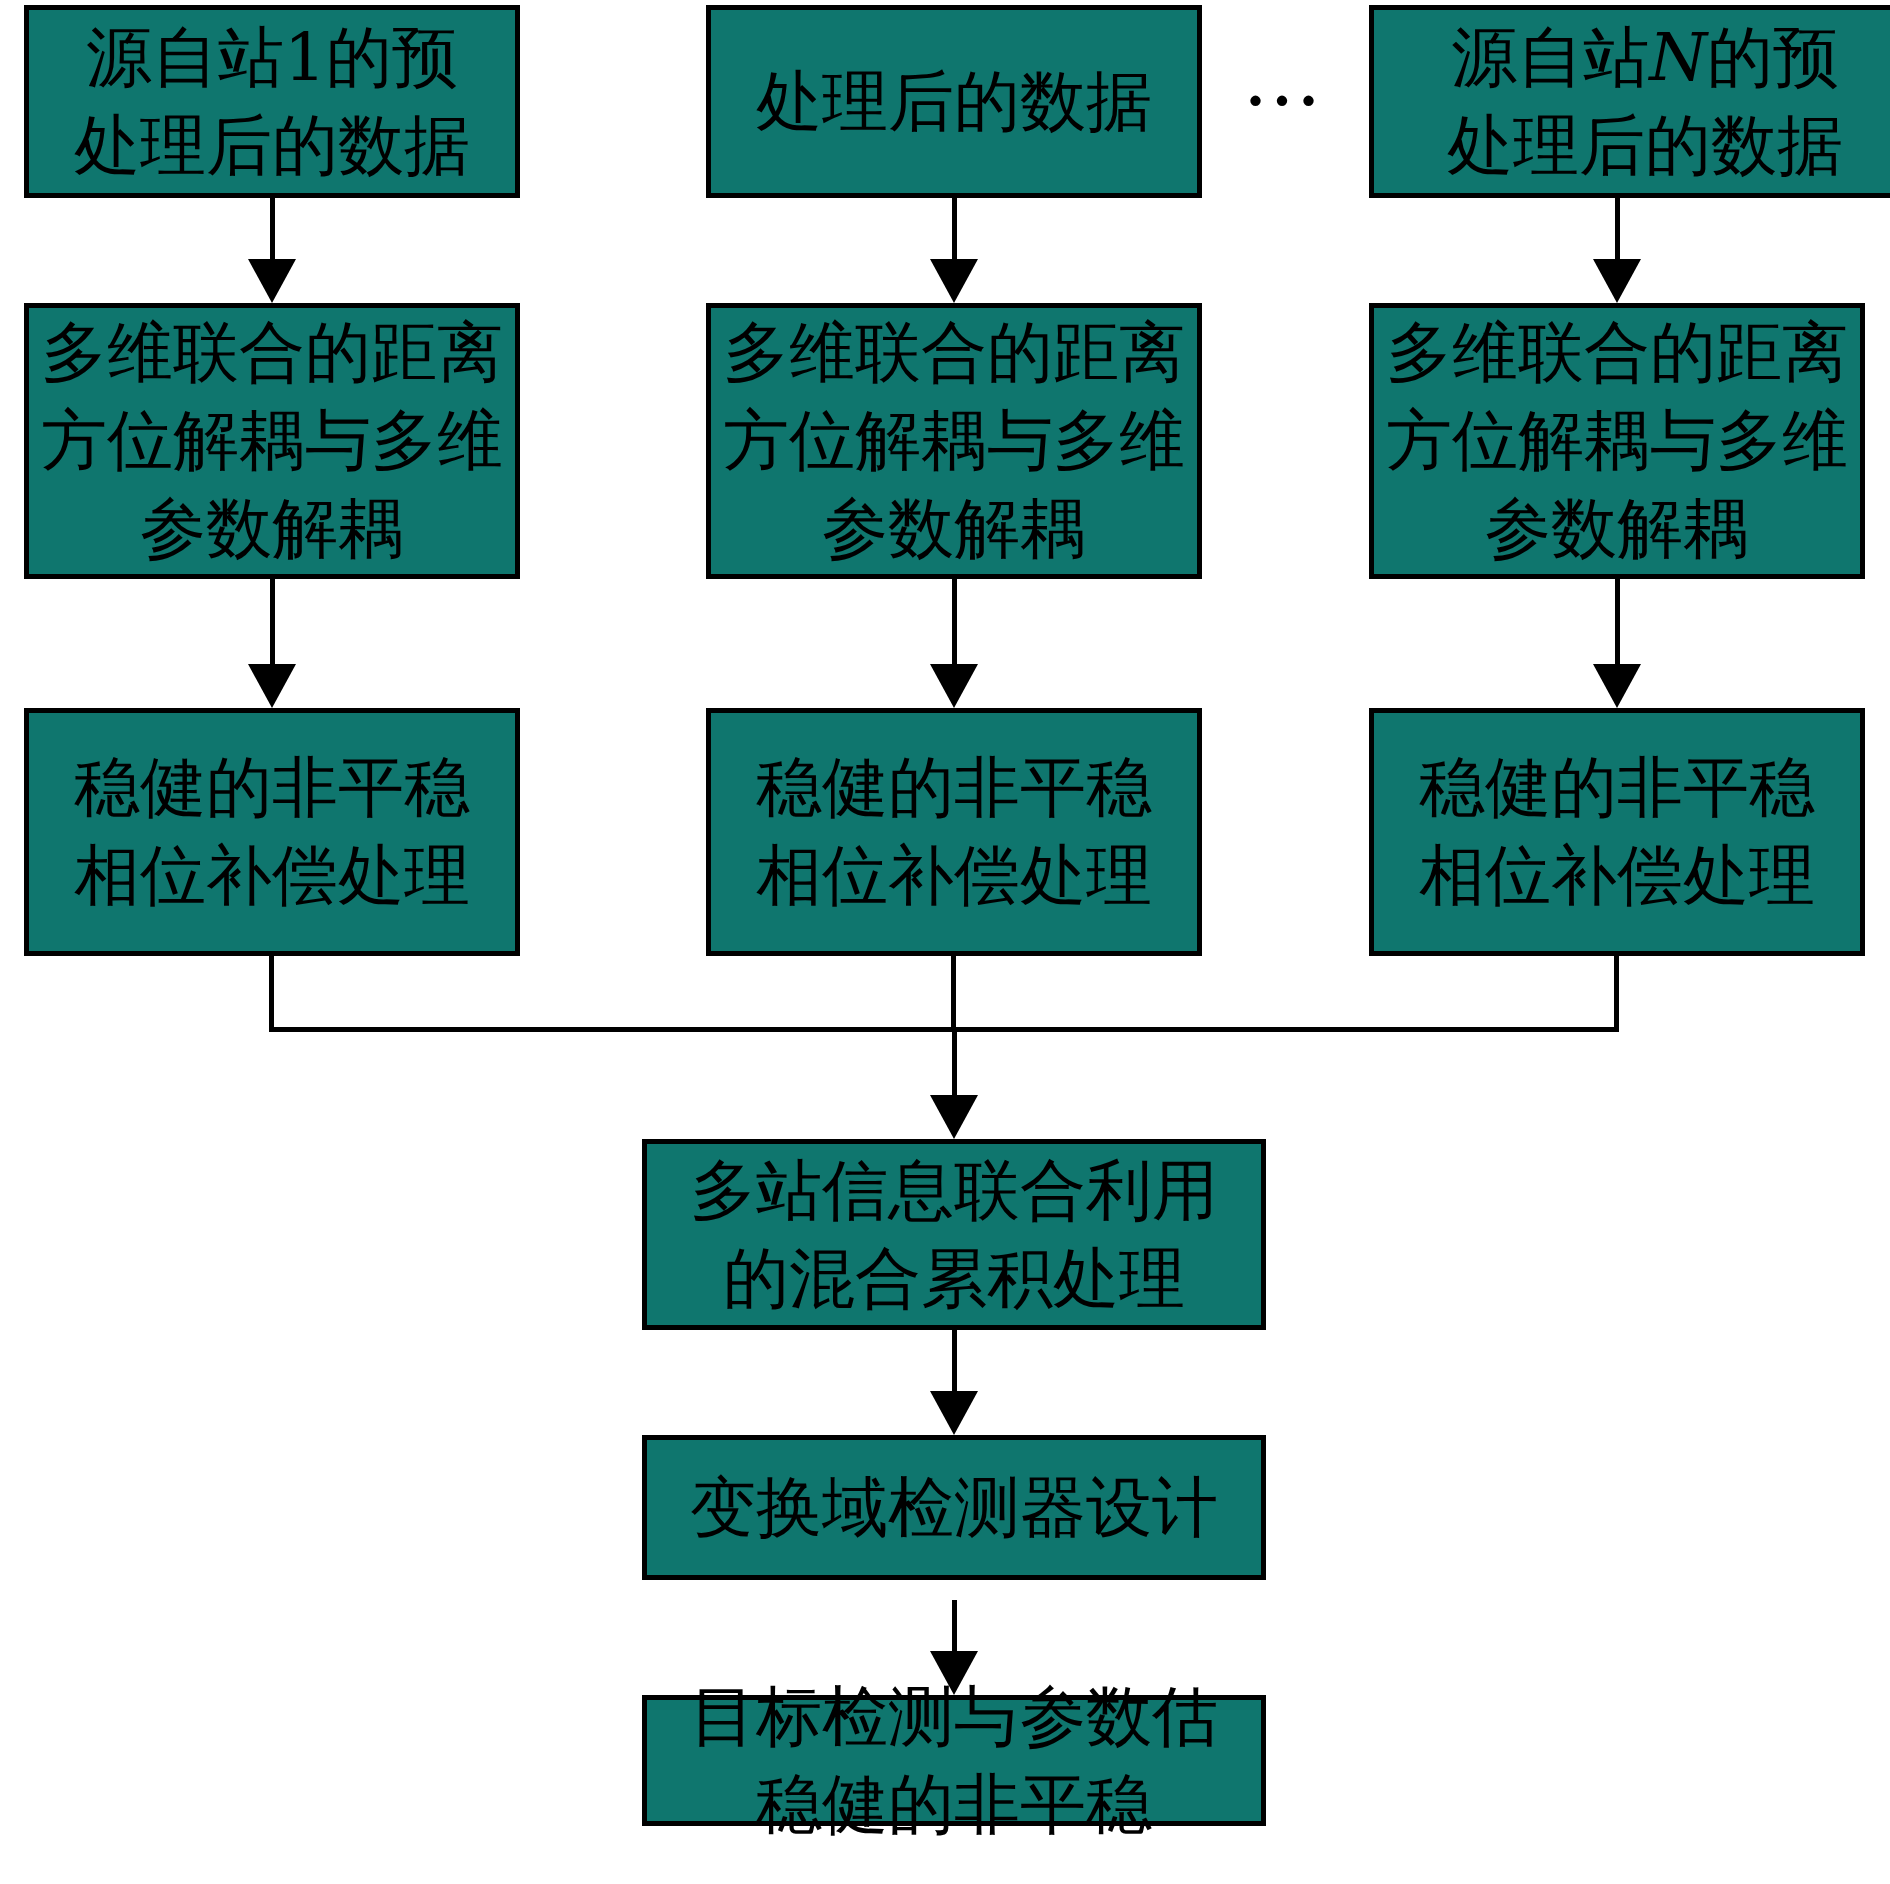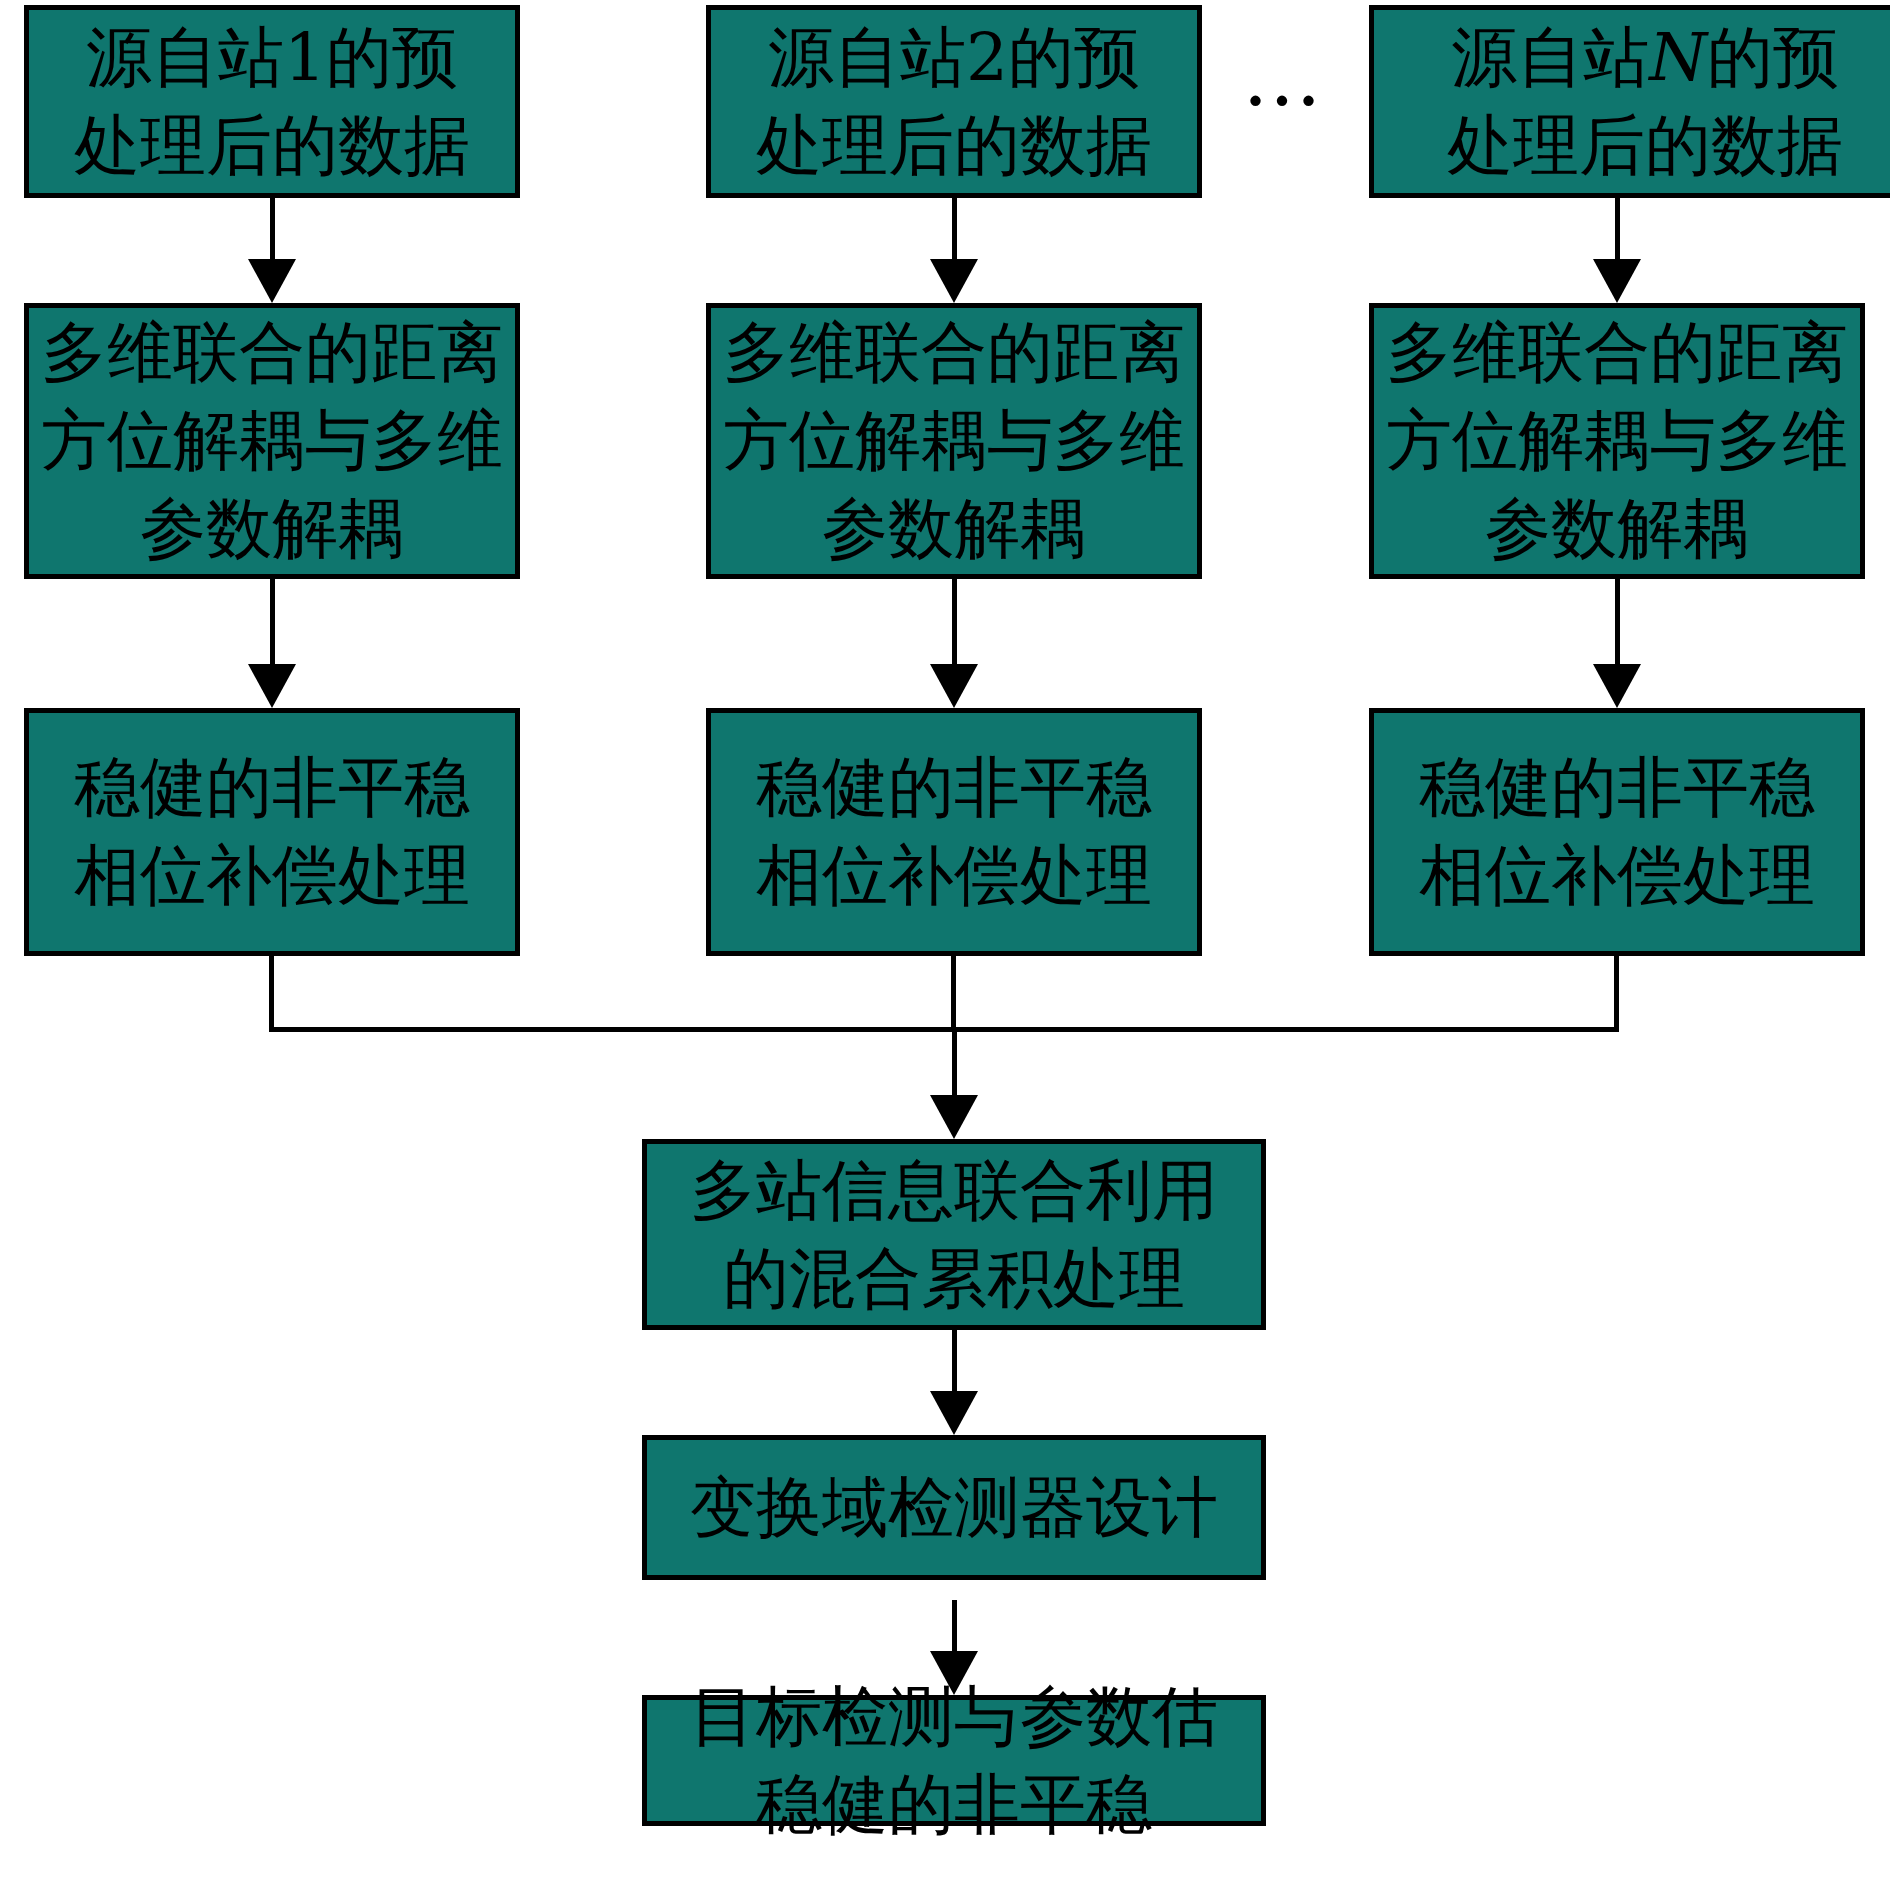--- a/index.html
+++ b/index.html
@@ -93,21 +93,20 @@
     <div class="shaft"></div>
     <div class="head"></div>
   </div>
 
   <div class="box" style="left:24px; top:708px; width:496px; height:248px;">
     <span class="bline">稳健的非平稳</span>
     <span class="bline">相位补偿处理</span>
   </div>
 
   <div class="box" style="left:706px; top:5px; width:496px; height:193px;">
-    <span class="bline"><span>源自站</span><span class="station-id" data-font-style="normal">2</span><span>的预</span></span>
     <span class="bline">处理后的数据</span>
   </div>
 
   <div class="arrow" style="left:930px; top:198px; height:105px;">
     <div class="shaft"></div>
     <div class="head"></div>
   </div>
 
   <div class="box" style="left:706px; top:303px; width:496px; height:276px;">
     <span class="bline">多维联合的距离</span>

